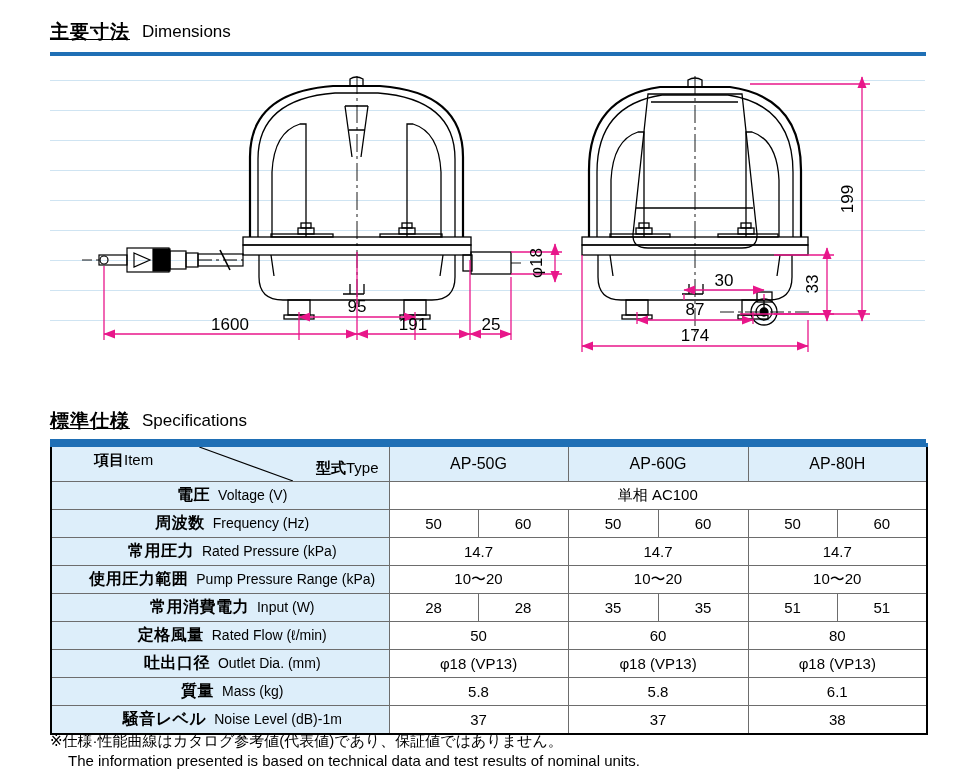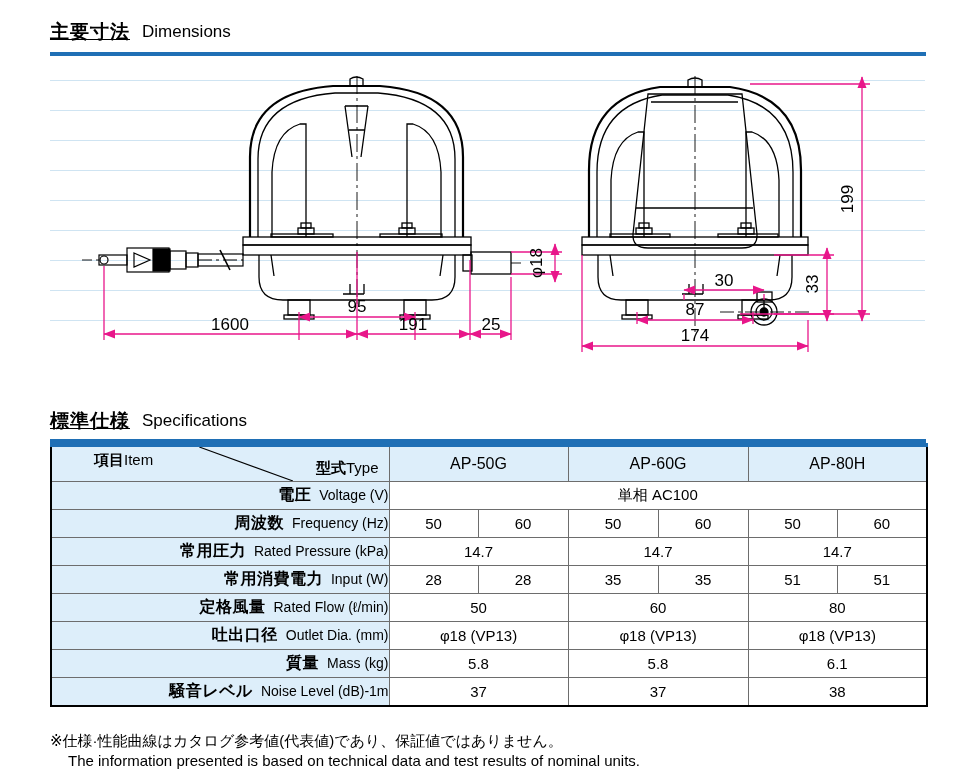--- a/index.html
+++ b/index.html
@@ -19,21 +19,21 @@
   
   .draw-area{position:absolute;left:50px;top:62px;width:875px;height:290px;}
   .guide{position:absolute;left:0;width:875px;height:1px;background:#cfe4f2;}
   .dwg{position:absolute;left:0;top:0;}
 
   
   .tbl{position:absolute;left:50px;top:443px;width:876px;border-collapse:collapse;
        table-layout:fixed;}
   .tbl td{border:1px solid #6d6d6d;font-size:15px;text-align:center;
           height:27px;padding:0;vertical-align:middle;}
-  .tbl .lbl{background:#ddeefa;text-align:right;padding-left:24px;
+  .tbl .lbl{background:#ddeefa;text-align:center;padding-left:24px;
             border-left:2px solid #000;}
   .tbl .lbl .jp{font-weight:bold;font-size:16px;letter-spacing:.5px;}
   .tbl .lbl .en{font-size:14px;margin-left:8px;}
   .tbl .modelhead{background:#ddeefa;font-size:16px;}
   .tbl tr.toprule td{border-top:4px solid #1f6fb5;}
   .tbl tr.lastrow td{border-bottom:2px solid #000;}
   .tbl td.rightend{border-right:2px solid #000;}
   .hdr-cell{position:relative;background:#ddeefa;border-left:2px solid #000 !important;}
   .hdr-cell .item{position:absolute;left:10px;top:4px;text-align:left;white-space:nowrap;margin-left:32px;}
   .hdr-cell .type{position:absolute;right:10px;bottom:3px;text-align:right;white-space:nowrap;}
@@ -286,20 +286,28 @@
 
       <tr>
         <td class="lbl">
           <span class="jp">常用圧力</span><span class="en">Rated Pressure (kPa)</span>
         </td>
         <td colspan="2">14.7</td>
         <td colspan="2">14.7</td>
         <td colspan="2" class="rightend">14.7</td>
       </tr>
 
+      <tr>
+        <td class="lbl">
+          <span class="jp">使用圧力範囲</span><span class="en">Pump Pressure Range (kPa)</span>
+        </td>
+        <td colspan="2">10〜20</td>
+        <td colspan="2">10〜20</td>
+        <td colspan="2" class="rightend">10〜20</td>
+      </tr>
 
       <tr>
         <td class="lbl">
           <span class="jp">常用消費電力</span><span class="en">Input (W)</span>
         </td>
         <td>28</td>
         <td>28</td>
         <td>35</td>
         <td>35</td>
         <td>51</td>

